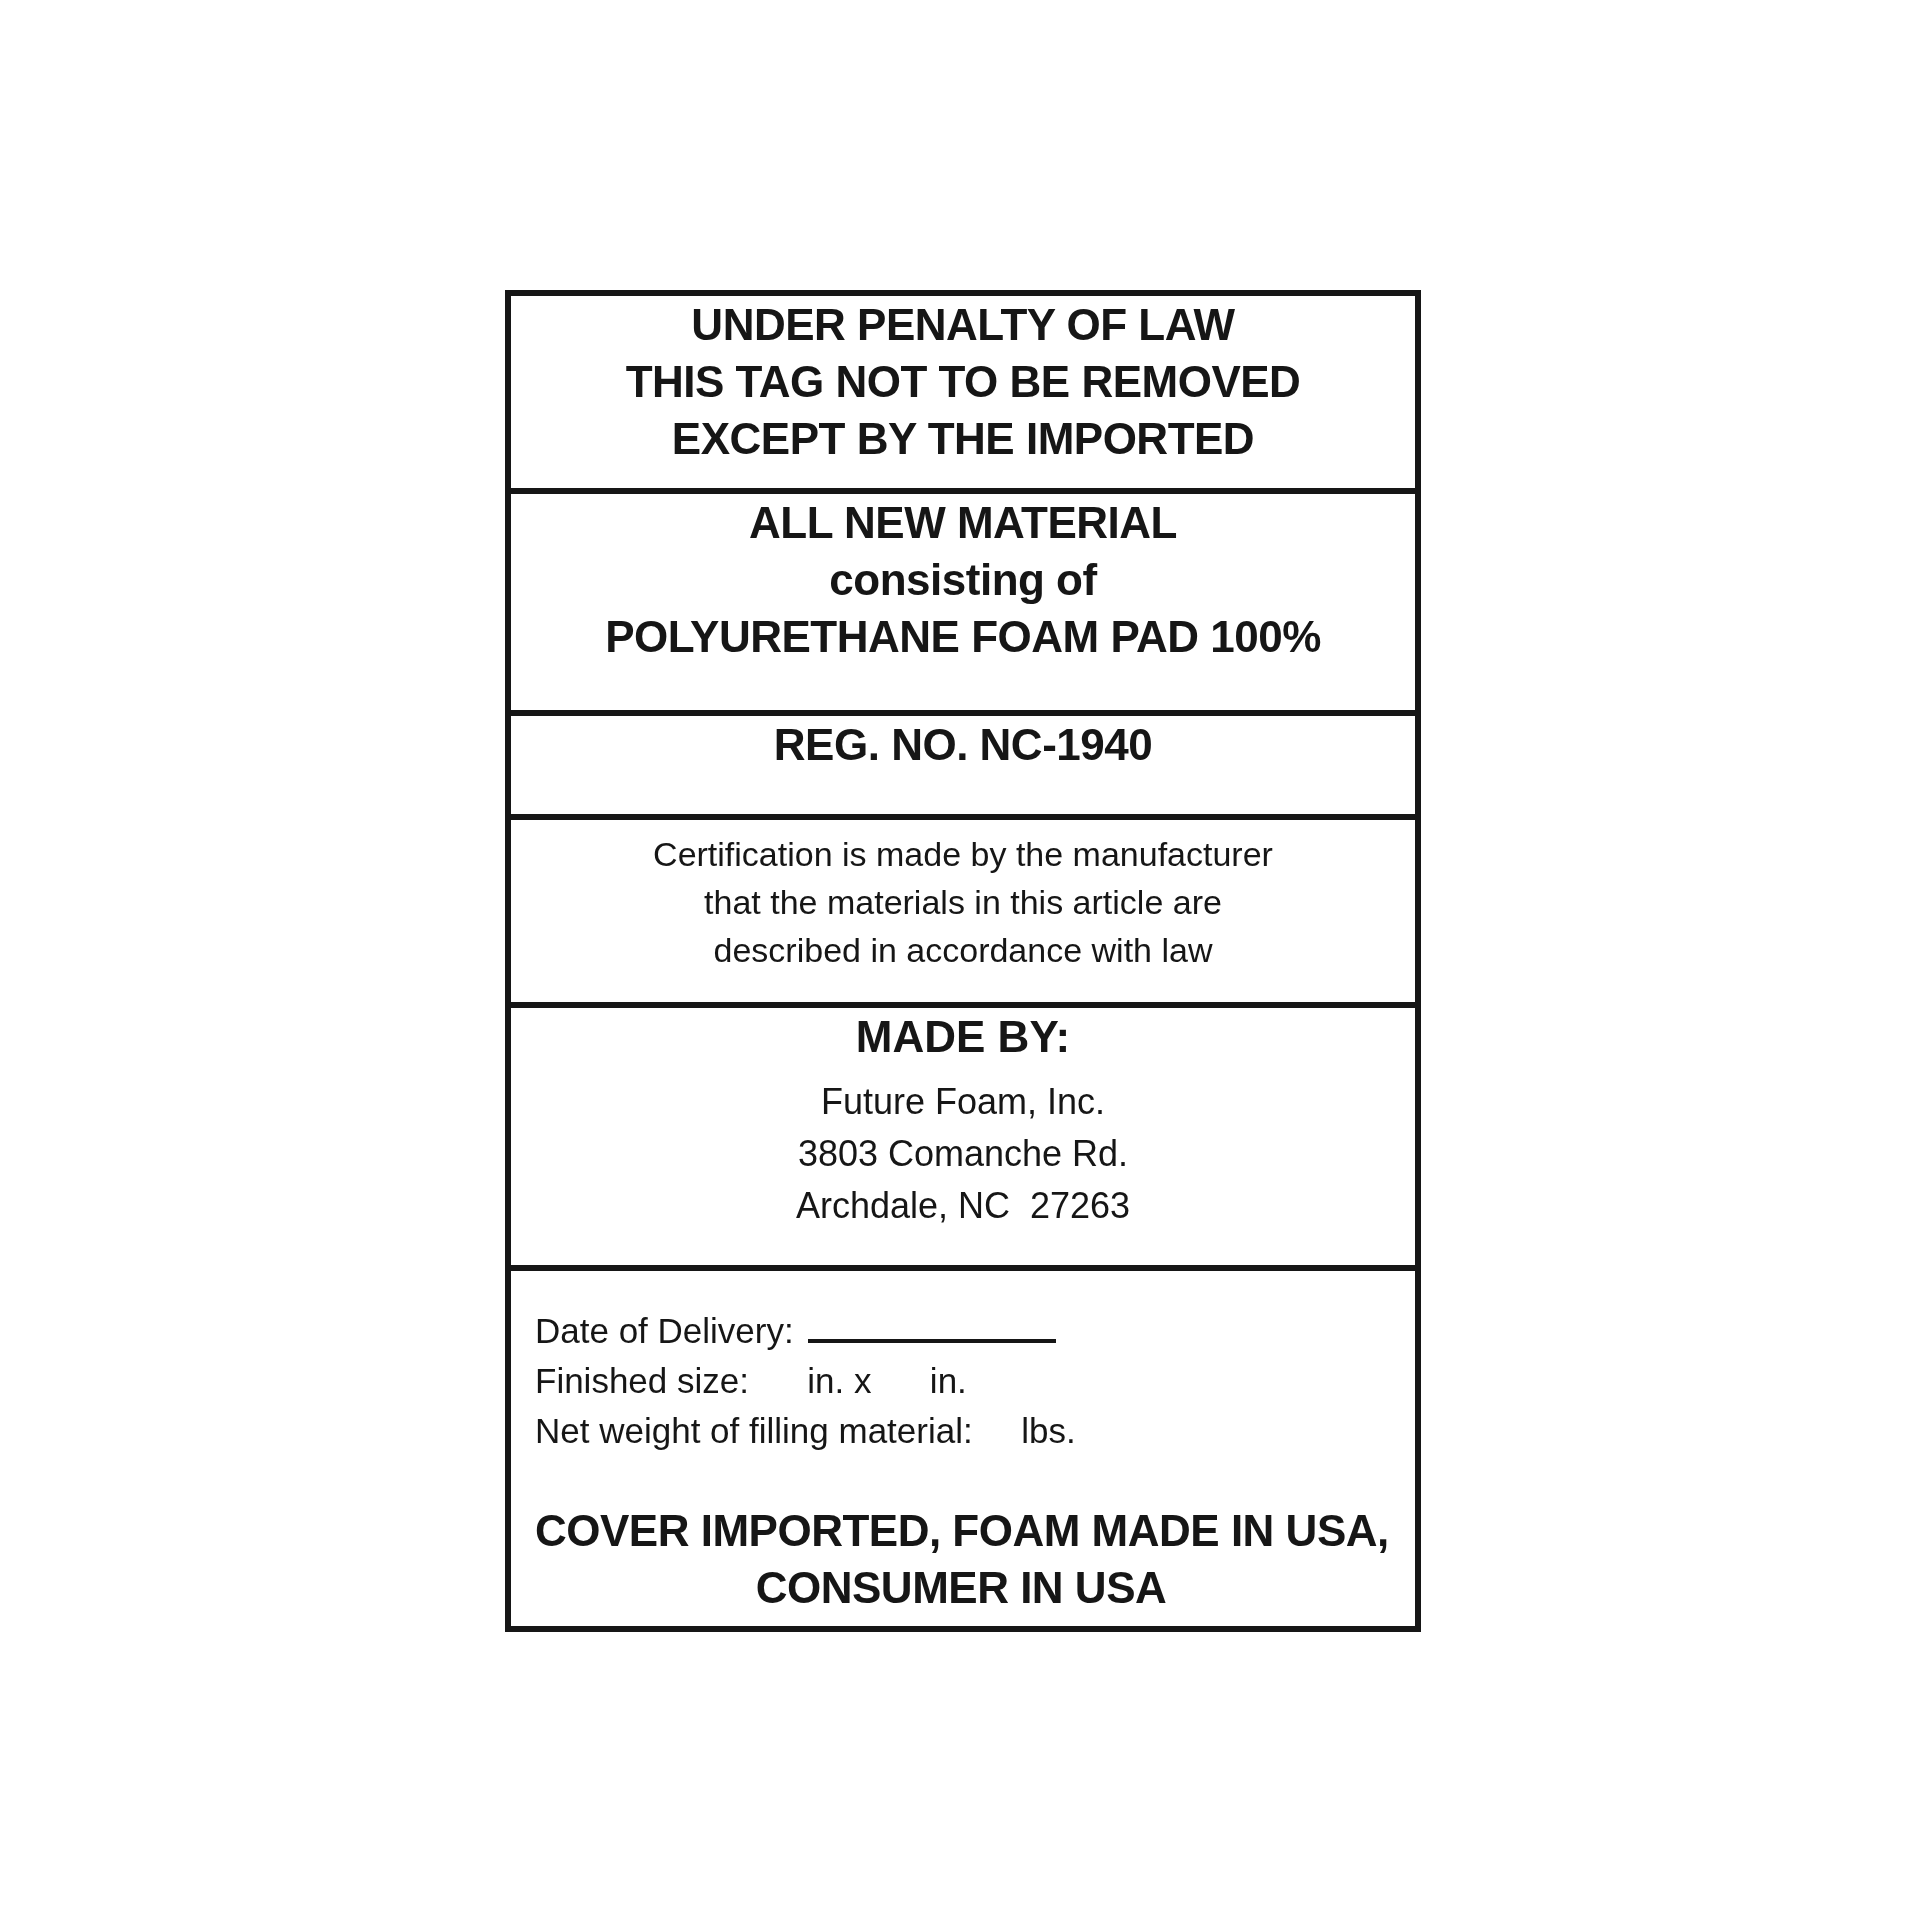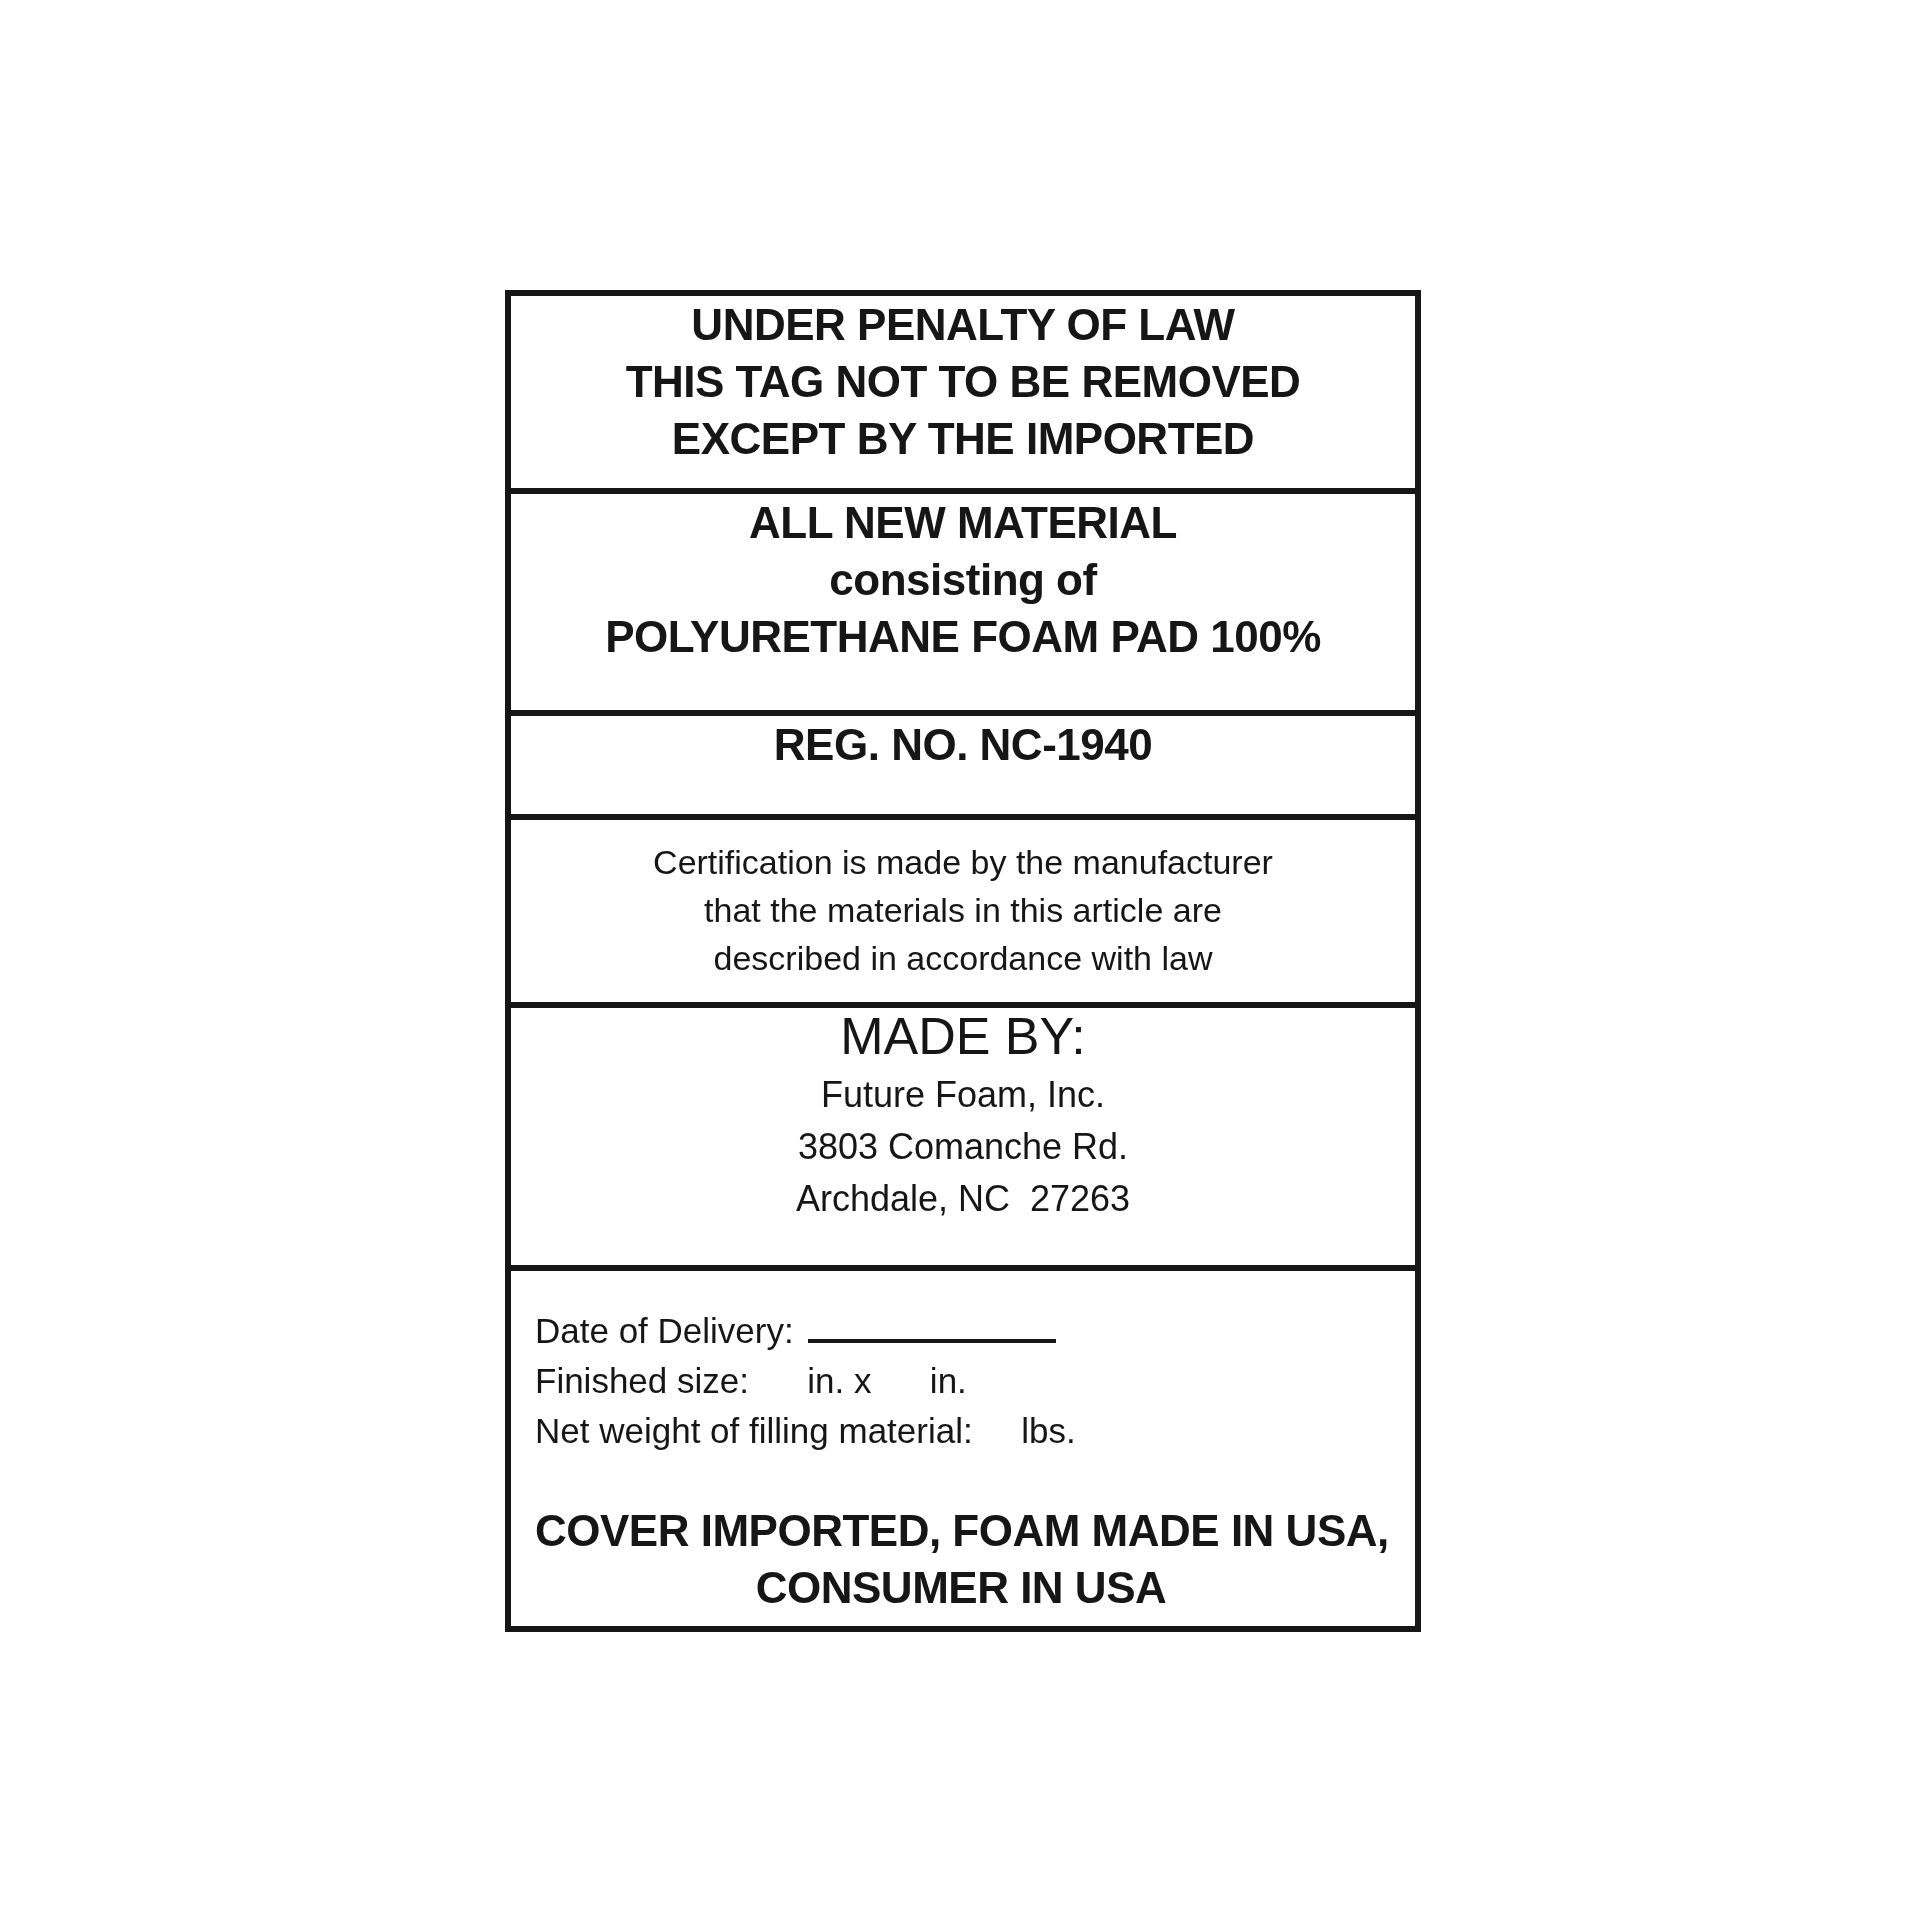--- a/index.html
+++ b/index.html
@@ -31,21 +31,21 @@
     border-bottom: 6px solid #161616;
     display: flex;
     flex-direction: column;
     align-items: center;
     justify-content: flex-start;
     text-align: center;
   }
   .sec-penalty      { height: 198px; }
   .sec-material     { height: 222px; padding-top: 0; }
   .sec-reg          { height: 104px; }
-  .sec-cert         { height: 188px; padding-top: 18px; }
+  .sec-cert         { height: 188px; padding-top: 10px; }
   .sec-madeby       { height: 263px; }
   .sec-details {
     flex: 1;
     border-bottom: none;
     align-items: stretch;
     justify-content: flex-start;
     text-align: left;
     padding: 32px 28px 0 24px;
   }
   .big-line {
@@ -59,24 +59,24 @@
     font-size: 34px;
     line-height: 48px;
     white-space: pre;
   }
   .addr-line {
     font-size: 36px;
     line-height: 52px;
     white-space: pre;
   }
   .madeby-heading {
-    font-weight: 400;
-    font-size: 52px;
+    font-weight: 700;
+    font-size: 44px;
     line-height: 57px;
-    margin-bottom: 4px;
+    margin-bottom: 11px;
     white-space: pre;
   }
   .fill-line {
     font-size: 35px;
     line-height: 50px;
     white-space: pre;
     display: flex;
     align-items: baseline;
   }
   .blank-rule {

